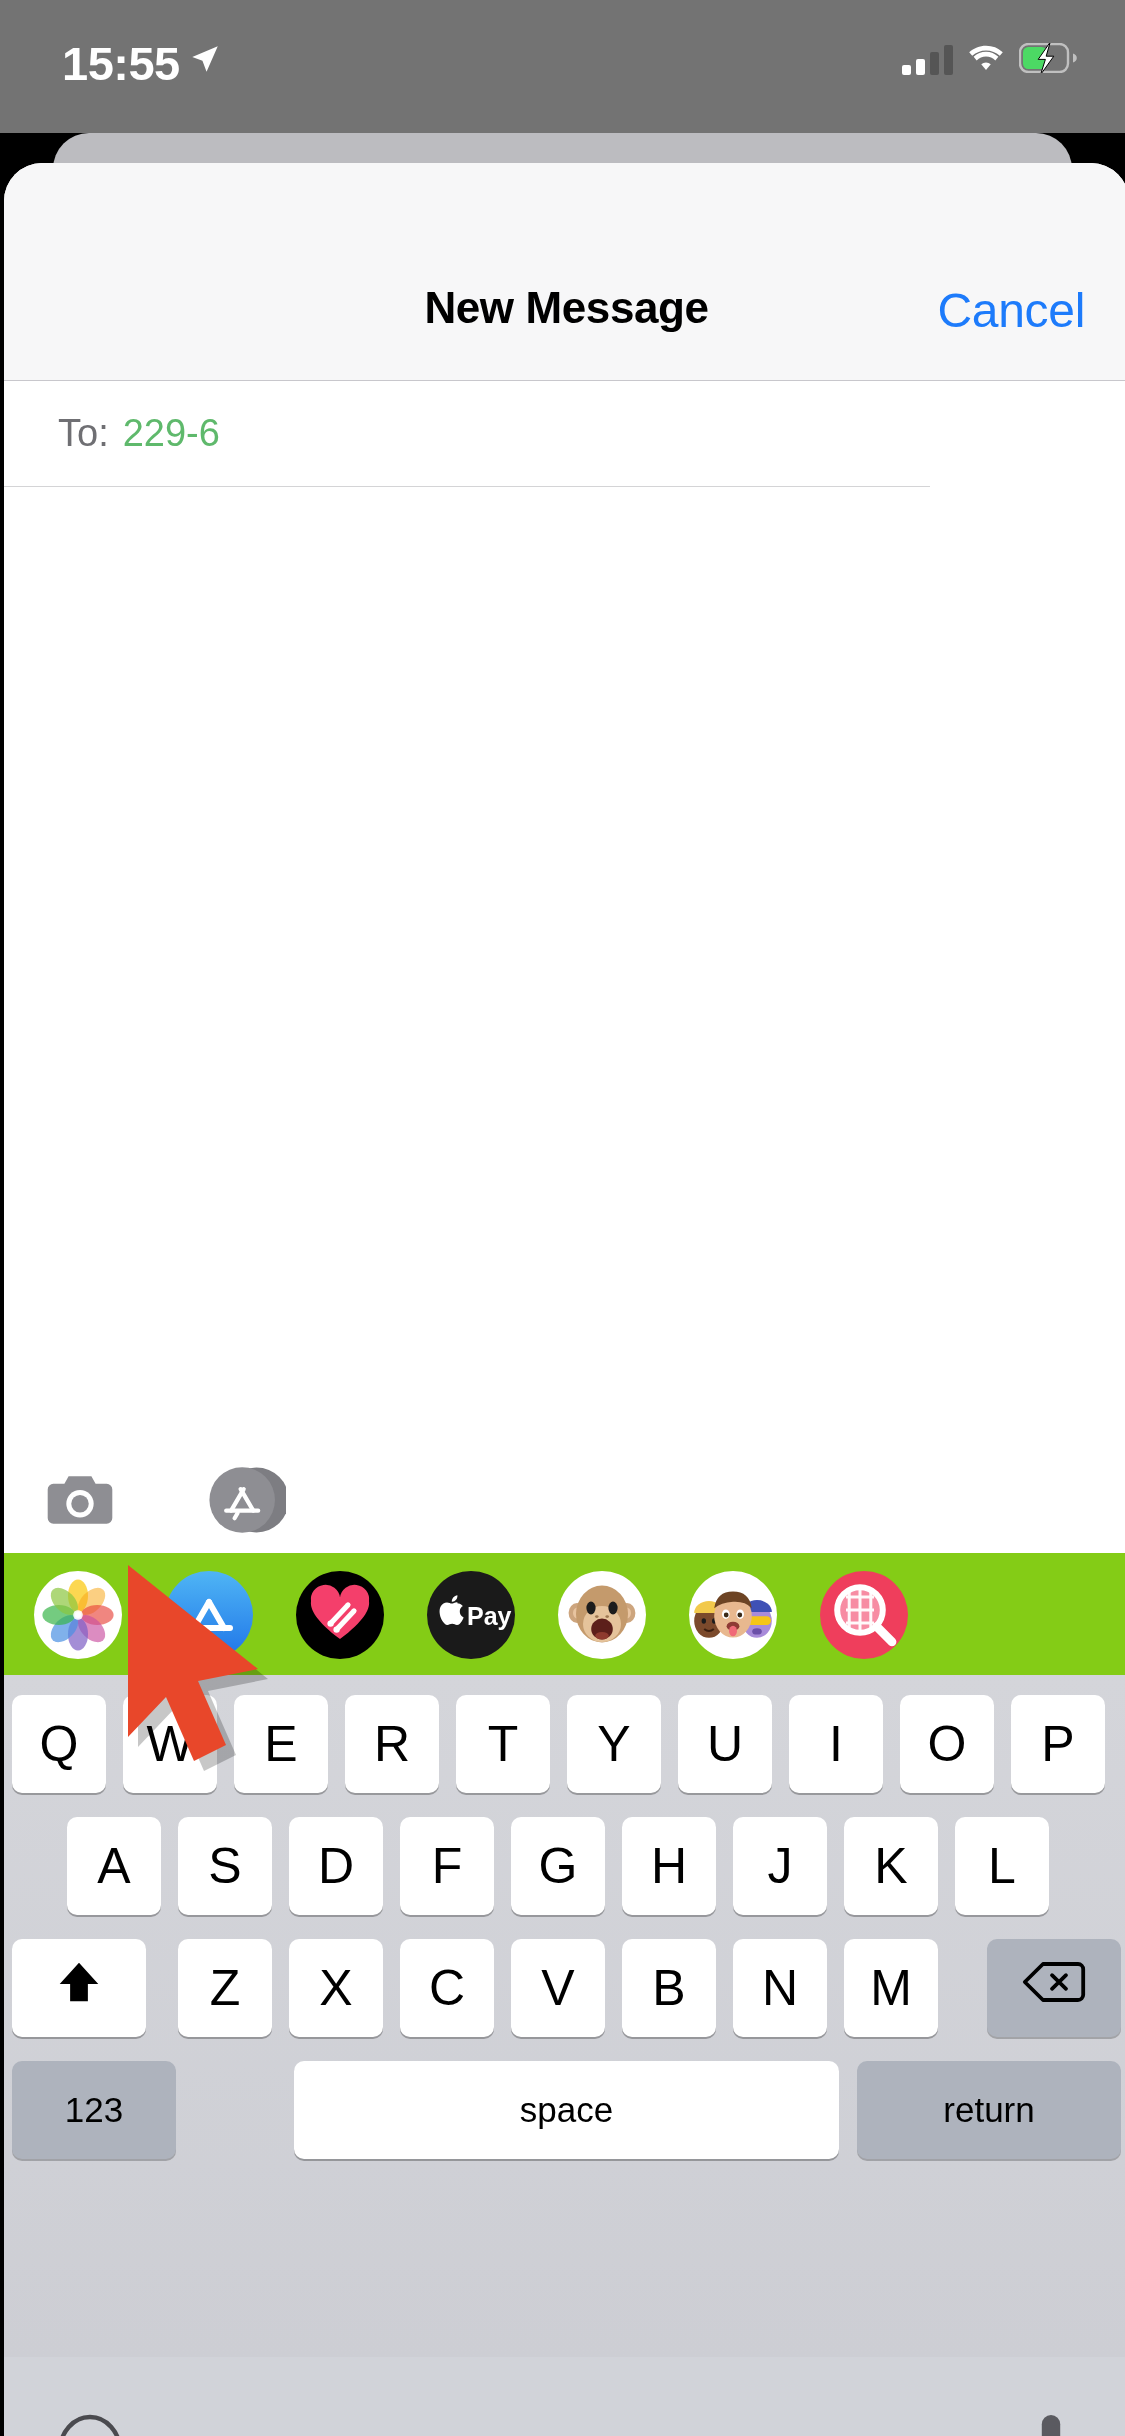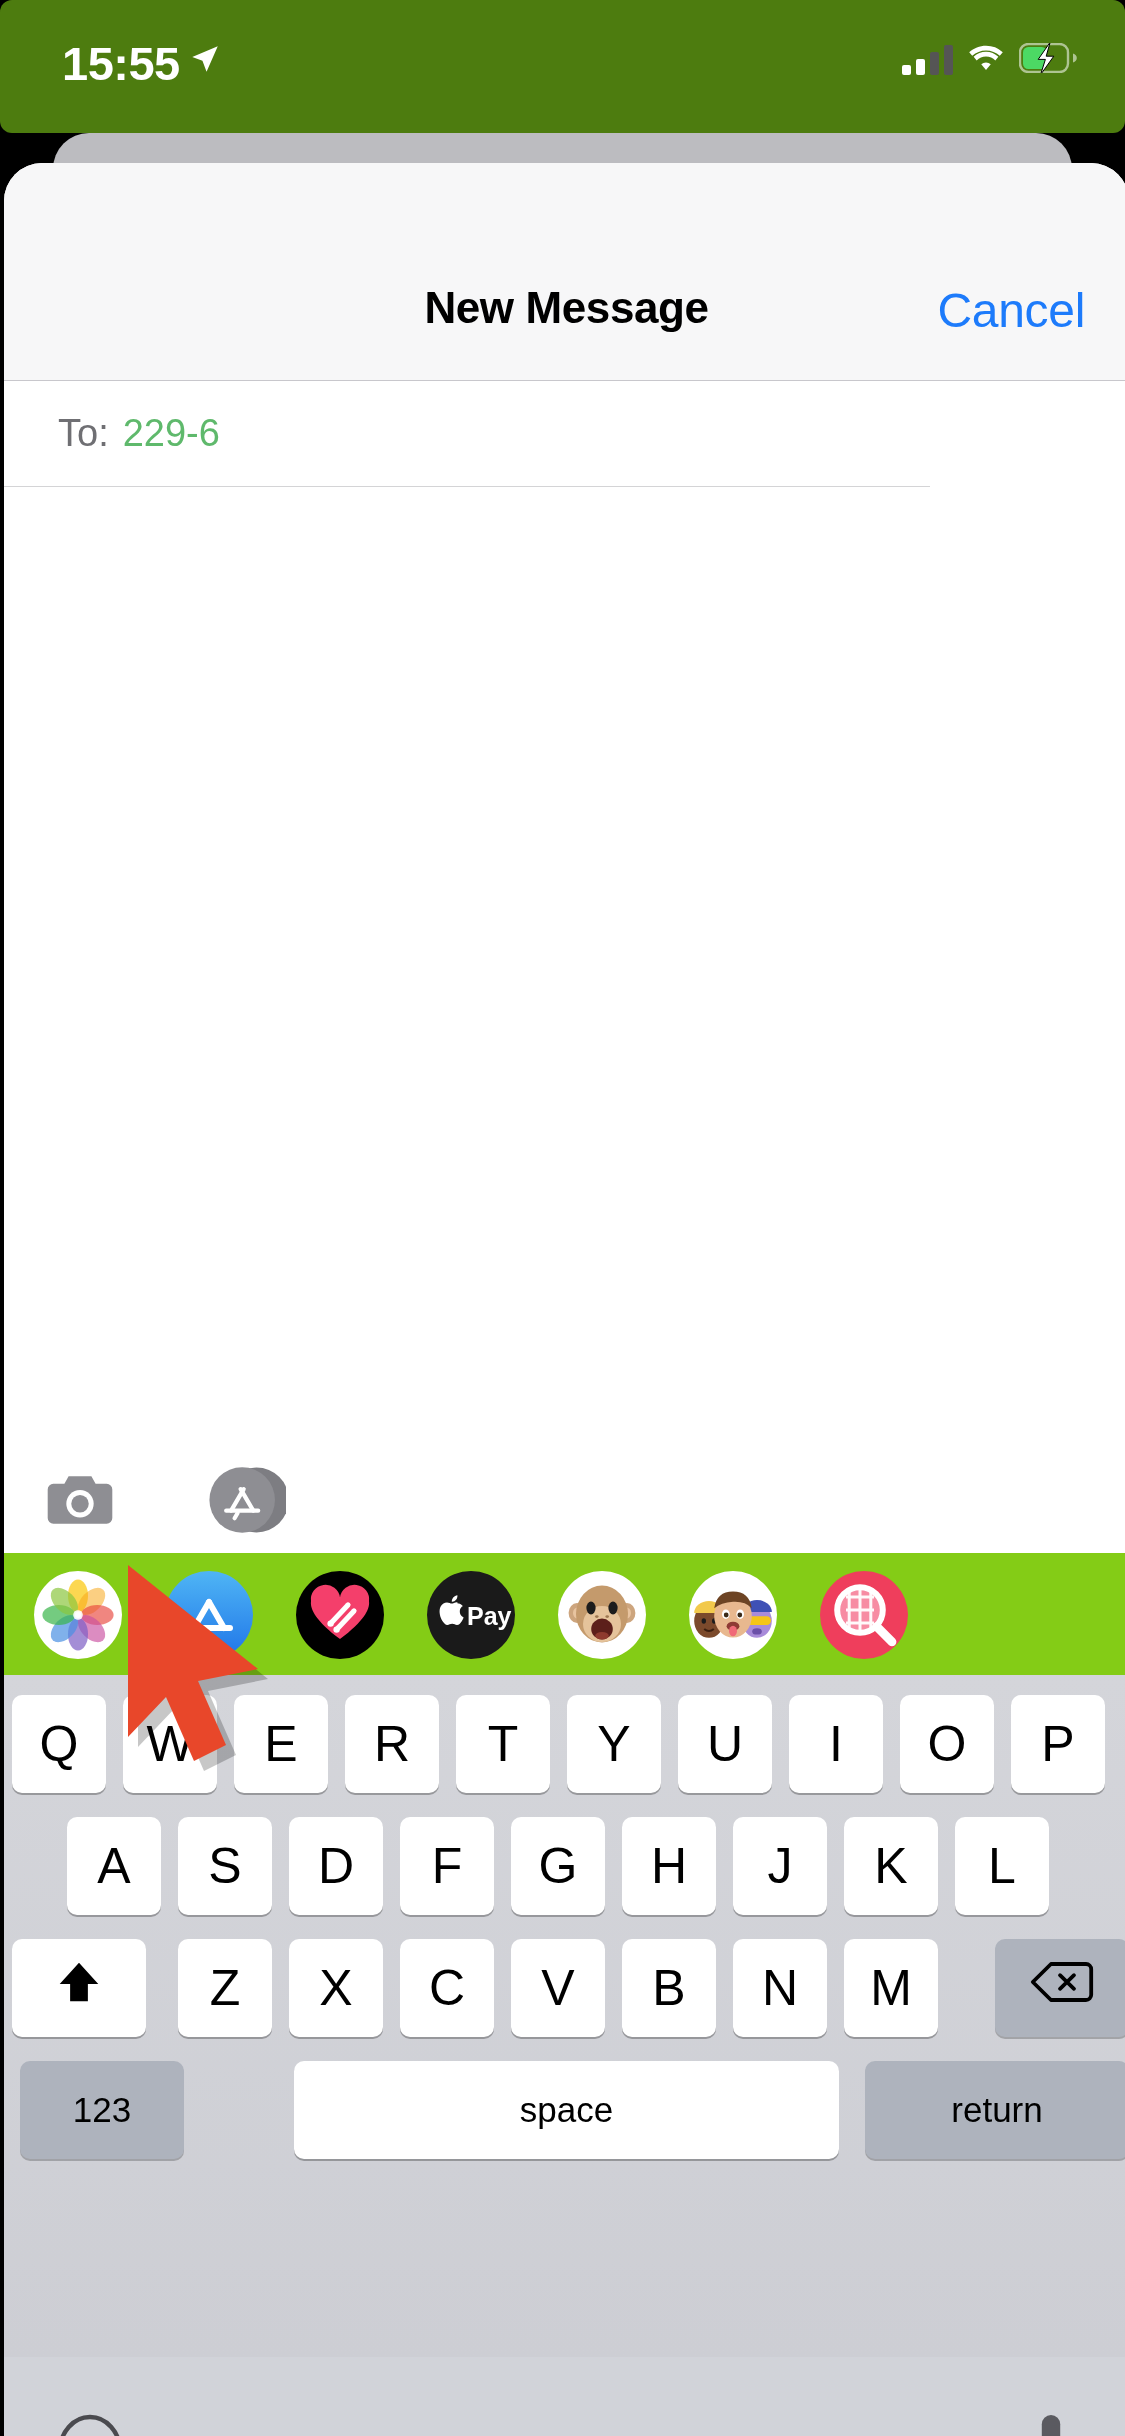--- a/index.html
+++ b/index.html
@@ -7,21 +7,21 @@
     width: 1125px; height: 2436px;
     background: #000;
     font-family: "Liberation Sans", sans-serif;
     overflow: hidden;
   }
   #screen { position: relative; width: 1125px; height: 2436px; background: #000; overflow: hidden; }
 
   
   #statusbar {
     position: absolute; top: 0; left: 0; width: 1125px; height: 133px;
-    background: #4d7c0f; color: #fff; border-radius: 12px;
+    background: #737373; color: #fff;
   }
   #sb-time {
     position: absolute; left: 62px; top: 36px;
     font-size: 47px; font-weight: 600; letter-spacing: -0.5px;
     color: #fff;
   }
   #sb-loc { position: absolute; left: 188px; top: 42px; }
   #sb-right { position: absolute; right: 48px; top: 43px; display: flex; align-items: center; gap: 14px; }
   .bars { display: flex; align-items: flex-end; gap: 5px; height: 30px; }
   .bars i { display: block; width: 9px; background: #fff; border-radius: 2px; }
@@ -113,21 +113,21 @@
     position: relative; width: 1125px; height: 682px;
     background: linear-gradient(180deg,#d4d5da 0%,#cdced4 100%);
   }
   .krow { position: absolute; left: 0; width: 1125px; }
   .key {
     position: absolute; background: #fff; border-radius: 10px;
     box-shadow: 0 2px 0 rgba(0,0,0,0.28);
     display: flex; align-items: center; justify-content: center;
     font-size: 50px; color: #000; font-weight: 400;
   }
-  .key.dark { background: #aeb3bd; box-shadow: 0 2px 0 rgba(0,0,0,0.22); margin-left: 8px; }
+  .key.dark { background: #aeb3bd; box-shadow: 0 2px 0 rgba(0,0,0,0.22); }
   .key.small { font-size: 35px; }
 
   #bottombar {
     position: relative; width: 1125px; height: 215px;
     background: #d1d3d9;
   }
   #emoji-btn { position: absolute; left: 48px; top: 56px; width: 76px; height: 76px; }
   #mic-btn { position: absolute; right: 48px; top: 52px; width: 60px; height: 84px; }
 
   

